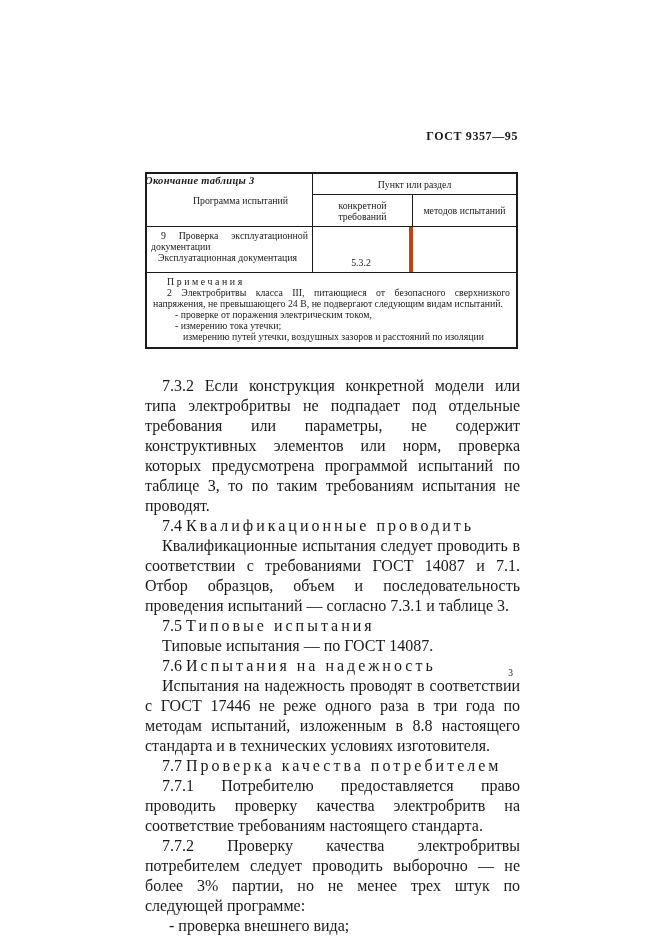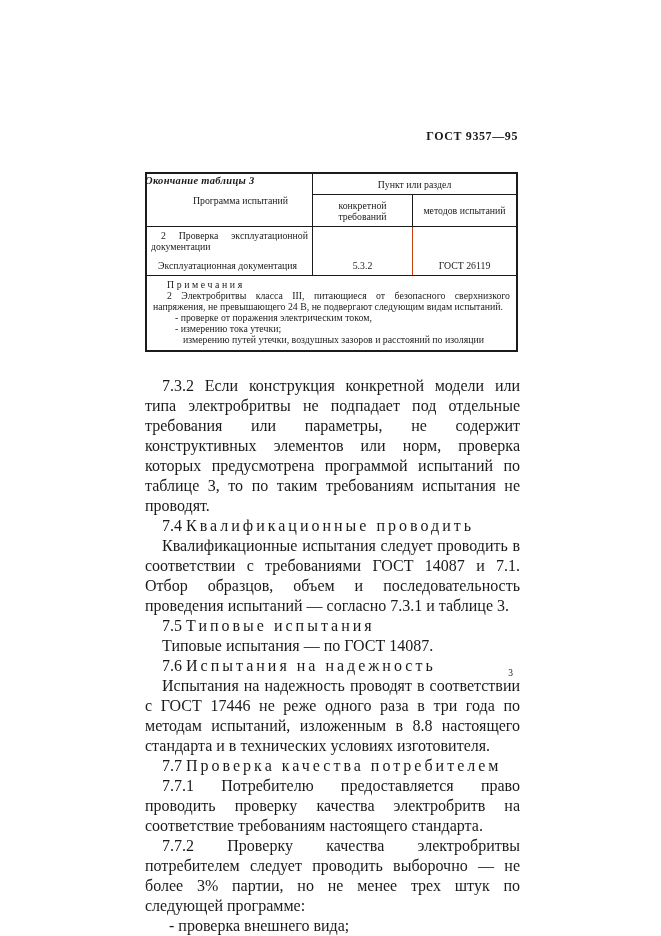--- a/index.html
+++ b/index.html
@@ -57,23 +57,23 @@
 
   .trow {
     display: grid;
     grid-template-columns: 166px 100px 1fr;
     border-top: 1px solid #1b1b1b;
     min-height: 45px;
   }
   .td { box-sizing: border-box; }
   .td-program { border-right: 1px solid #1b1b1b; padding: 3px 4px 4px 4px; }
   .td-program .group { text-indent: 10px; text-align: justify; }
-  .td-program .item  { margin-top: 8px; padding-left: 7px; }
+  .td-program .item  { padding-left: 7px; }
   .td-val { display: flex; align-items: flex-end; justify-content: center; padding-bottom: 4px; }
-  .td-tech { border-right: 1px solid #c2410c; }
+  .td-tech { border-right: 4px solid #c2410c; }
 
   .tnotes {
     border-top: 1px solid #1b1b1b;
     padding: 3px 6px 5px 6px;
     text-align: justify;
   }
   .tnotes .note-title { text-indent: 14px; letter-spacing: 2.6px; text-align: left; }
   .tnotes .note-item  { text-indent: 14px; }
   .tnotes .note-li      { padding-left: 22px; text-align: left; }
   .tnotes .note-li-cont { padding-left: 30px; text-align: left; }
@@ -111,25 +111,24 @@
   <div class="gost-table">
     <div class="thead">
       <div class="th th-program">Программа испытаний</div>
       <div class="th th-clause">Пункт или раздел</div>
       <div class="th th-tech">конкретной требований</div>
       <div class="th th-methods">методов испытаний</div>
     </div>
 
     <div class="trow">
       <div class="td td-program">
-        <div class="group">2 Проверка эксплуатационной документации</div>
+        <div class="group">9 Проверка эксплуатационной документации</div>
         <div class="item">Эксплуатационная документация</div>
       </div>
       <div class="td td-val td-tech">5.3.2</div>
-      <div class="td td-val">ГОСТ 26119</div>
     </div>
 
     <div class="tnotes">
       <div class="note-title">Примечания</div>
       <div class="note-item">2 Электробритвы класса III, питающиеся от безопасного сверхнизкого напряжения, не превышающего 24 В, не подвергают следующим видам испытаний.</div>
       <div class="note-li">- проверке от поражения электрическим током,</div>
       <div class="note-li">- измерению тока утечки;</div>
       <div class="note-li-cont">измерению путей утечки, воздушных зазоров и расстояний по изоляции</div>
     </div>
   </div>

